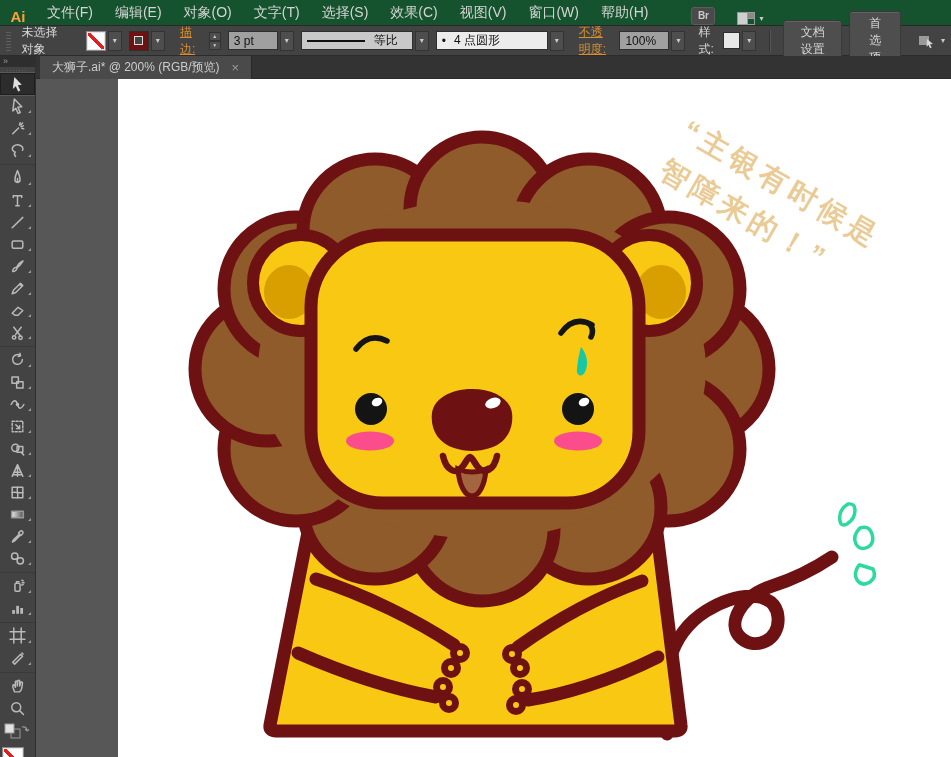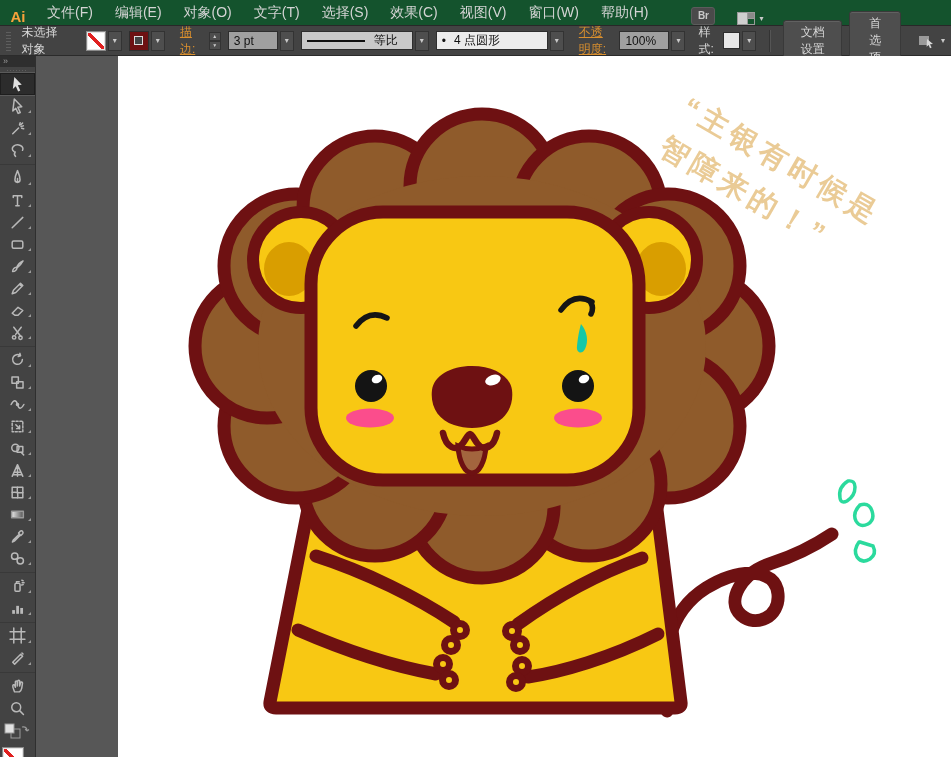--- a/index.html
+++ b/index.html
@@ -363,20 +363,26 @@
             <path d="M20,4 q5,-1 5,4 M25,8 l-1.8,-2 M25,8 l2,-1.4" fill="none" stroke="#9a9a9a" stroke-width="1.2"></path>
           </svg>
       </div>
       <div class="big-swatches">
 
         <div class="fill-big"></div>
       </div>
     </aside>
 
     <div class="main-col">
+      <div class="tab-bar">
+        <div class="doc-tab">
+          <span>大狮子.ai* @ 200% (RGB/预览)</span>
+          <span class="tab-close">×</span>
+        </div>
+      </div>
 
       <div class="canvas">
         <div class="artboard">
 
           <svg class="lion-svg" viewBox="0 0 833 678">
 
             <g fill="none" class="sD" stroke-width="13" stroke-linecap="round">
               <path d="M549,655 C542,598 550,556 588,532 C622,511 658,512 660,538 C662,561 638,572 623,559 C608,546 622,517 654,507 C676,500 696,490 714,478"></path>
             </g>
 

